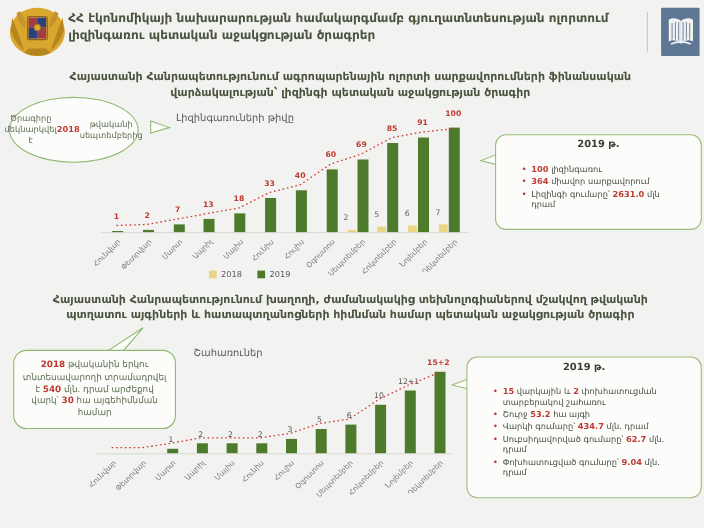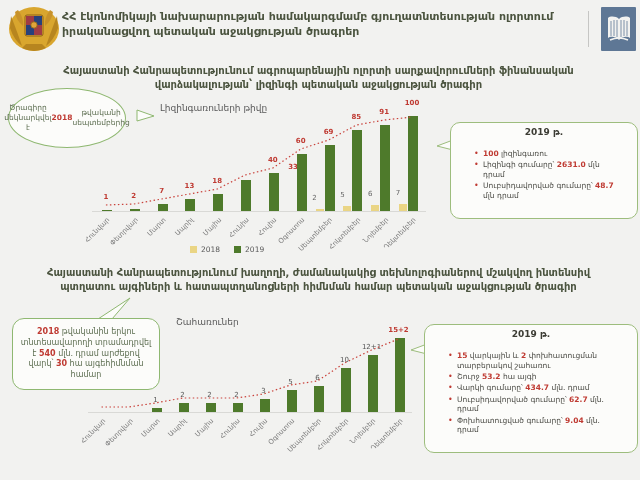--- a/index.html
+++ b/index.html
@@ -75,21 +75,21 @@
     <path d="M42 6 Q36 14 37 22 Q44 16 45 8 Z" fill="#c8922a"></path>
     <path d="M14 44 Q26 50 38 44 L34 40 H18 Z" fill="#b7851f"></path>
     <rect x="17" y="11" width="18" height="21" rx="2" fill="#e0a33a" stroke="#8c6414" stroke-width="1"></rect>
     <rect x="18" y="12" width="8" height="9" fill="#a03c44"></rect>
     <rect x="26" y="12" width="8" height="9" fill="#27417c"></rect>
     <rect x="18" y="21" width="8" height="10" fill="#27417c"></rect>
     <rect x="26" y="21" width="8" height="10" fill="#a03c44"></rect>
     <circle cx="26" cy="21" r="3.2" fill="#e0a33a" stroke="#8c6414" stroke-width="0.8"></circle>
   </svg>
 
-  <div class="abs hdr-title">ՀՀ էկոնոմիկայի նախարարության համակարգմամբ գյուղատնտեսության ոլորտում իրականացվող պետական աջակցության ծրագրեր</div>
+  <div class="abs hdr-title">ՀՀ էկոնոմիկայի նախարարության համակարգմամբ գյուղատնտեսության ոլորտում լիզինգառու պետական աջակցության ծրագրեր</div>
   <div class="abs divider"></div>
   <div class="abs logo">
     <svg width="26" height="30" viewBox="0 0 26 30">
       <path d="M13 5 C10 2 4 2 2 4 V24 C4 22 10 22 13 26 Z" fill="#f2f2f0"></path>
       <path d="M13 5 C16 2 22 2 24 4 V24 C22 22 16 22 13 26 Z" fill="#f2f2f0"></path>
       <g stroke="#5e7795" stroke-width="0.8">
         <line x1="5" y1="7" x2="5" y2="22"></line>
           <line x1="8" y1="6" x2="8" y2="22"></line>
           <line x1="11" y1="6" x2="11" y2="23"></line>
         <line x1="15" y1="6" x2="15" y2="23"></line>
@@ -133,21 +133,21 @@
         <div class="vlab main1" style="bottom: 21px;">13</div>
         <div class="xlab">Ապրիլ</div>
       </div>
       <div class="col">
         <div class="bar-g" style="height: 17px; background: rgb(78, 122, 43);"></div>
         <div class="vlab main1" style="bottom: 26px;">18</div>
         <div class="xlab">Մայիս</div>
       </div>
       <div class="col">
         <div class="bar-g" style="height: 31px; background: rgb(78, 122, 43);"></div>
-        <div class="vlab main1" style="bottom: 40px; margin-left: 48px;">33</div>
+        <div class="vlab main1" style="bottom: 40px;">33</div>
         <div class="xlab">Հունիս</div>
       </div>
       <div class="col">
         <div class="bar-g" style="height: 38px; background: rgb(78, 122, 43);"></div>
         <div class="vlab main1" style="bottom: 47px;">40</div>
         <div class="xlab">Հուլիս</div>
       </div>
       <div class="col">
         <div class="bar-g" style="height: 57px; background: rgb(78, 122, 43);"></div>
         <div class="vlab main1" style="bottom: 66px;">60</div>
@@ -190,26 +190,26 @@
       <span><span class="sw" style="background: rgb(78, 122, 43);"></span>2019</span>
     </div>
 
   <svg class="abs co-tail-l1" width="18" height="14">
     <path d="M17 2 L1 8 L17 12 Z" fill="#fcfcfa" stroke="#9dbd7d" stroke-width="1"></path>
   </svg>
   <div class="abs callout" id="callout1">
     <div class="ct">2019 թ.</div>
     <ul>
         <li><span class="rd">100</span><span> լիզինգառու</span></li>
+        <li><span class="rd">364</span><span> միավոր սարքավորում</span></li>
         <li><span>Լիզինգի գումարը՝ </span><span class="rd">2631.0</span><span> մլն դրամ</span></li>
-        <li><span>Սուբսիդավորված գումարը՝ </span><span class="rd">48.7</span><span> մլն դրամ</span></li>
       </ul>
   </div>
 
-  <div class="abs sec-title" id="sec2-title">Հայաստանի Հանրապետությունում խաղողի, ժամանակակից տեխնոլոգիաներով մշակվող ինտենսիվ պտղատու այգիների և հատապտղանոցների հիմնման համար պետական աջակցության ծրագիր</div>
+  <div class="abs sec-title" id="sec2-title">Հայաստանի Հանրապետությունում խաղողի, ժամանակակից տեխնոլոգիաներով մշակվող թվականի պտղատու այգիների և հատապտղանոցների հիմնման համար պետական աջակցության ծրագիր</div>
 
   <svg class="abs callout2-tail" width="36" height="24">
     <path d="M2 23 L34 2 L16 23 Z" fill="#fcfcfa" stroke="#8fb871" stroke-width="1"></path>
   </svg>
   <div class="abs callout2"><span class="rd">2018</span><span> թվականին երկու տնտեսավարողի տրամադրվել է </span><span class="rd">540</span><span> մլն. դրամ արժեքով վարկ՝ </span><span class="rd">30</span><span> հա այգեհիմնման համար</span></div>
 
   <div class="abs chart-title" id="ct2">Շահառուներ</div>
   <div class="plot" id="plot2">
       <div class="col">
         <div class="xlab">Հունվար</div>

